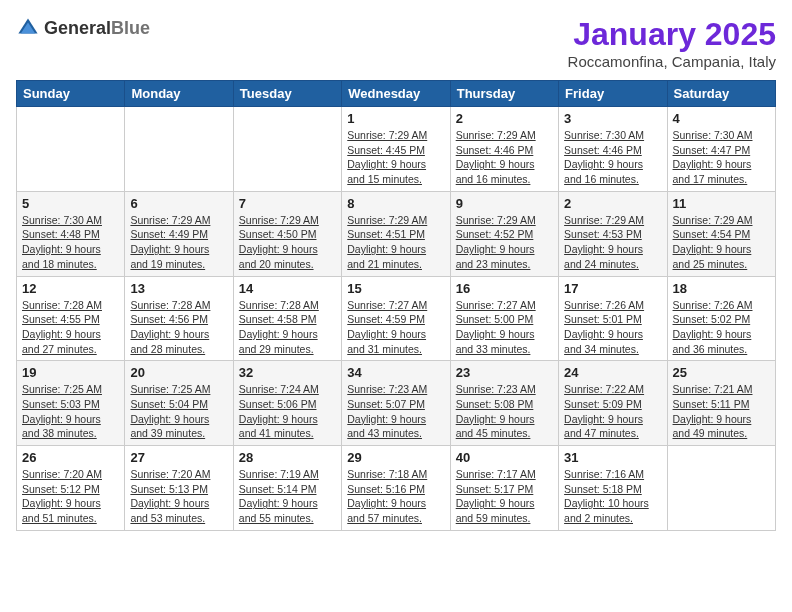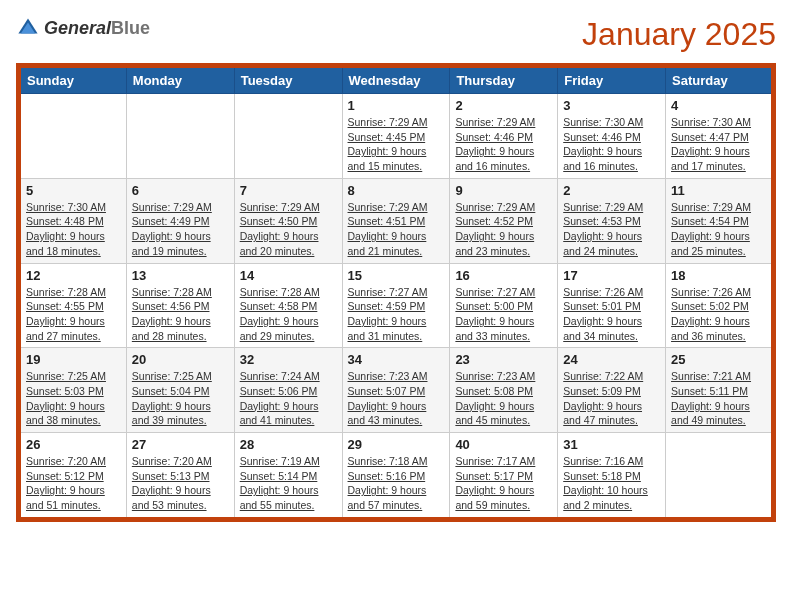--- a/index.html
+++ b/index.html
@@ -23,31 +23,31 @@
     }
     .logo-icon {
       width: 24px;
       height: 24px;
     }
     .title-block {
       text-align: right;
     }
     .month-title {
       font-size: 32px;
-      color: #c2410c;
-      font-weight: normal;
+      color: #6d28d9;
+      font-weight: bold;
     }
     .location-title {
       font-size: 15px;
       color: #444;
     }
     .calendar {
       width: 100%;
       border-collapse: collapse;
-      border: 5px solid #c2410c;
+      border: 1px solid #c2410c;
     }
     .calendar th {
       background-color: #2060a0;
       color: #fff;
       text-align: left;
       padding: 5px 6px;
       font-size: 13px;
       border: 1px solid #1a4f8a;
     }
     .calendar td {
@@ -83,25 +83,26 @@
 </head>
 <body>
 
 <div class="header">
   <div class="logo">
     <svg class="logo-icon" viewBox="0 0 30 30" xmlns="http://www.w3.org/2000/svg">
       <polygon points="15,3 27,22 3,22" fill="#2060a0"></polygon>
       <polygon points="15,8 24,22 6,22" fill="#4a90d9"></polygon>
     </svg>
     <div>
-      <span style="font-size:18px;font-weight:bold;color:#333;font-style:italic;">General</span><span style="font-size:18px;font-weight:bold;color:#737373;">Blue</span>
+      <span style="font-size:18px;font-weight:bold;color:#333;">General</span><span style="font-size:18px;font-weight:bold;color:#737373;">Blue</span>
     </div>
   </div>
   <div class="title-block">
     <div class="month-title">January 2025</div>
+    <div class="location-title">Roccamonfina, Campania, Italy</div>
   </div>
 </div>
 
 <table class="calendar">
   <thead>
     <tr>
     <th>Sunday</th>
         <th>Monday</th>
         <th>Tuesday</th>
         <th>Wednesday</th>

